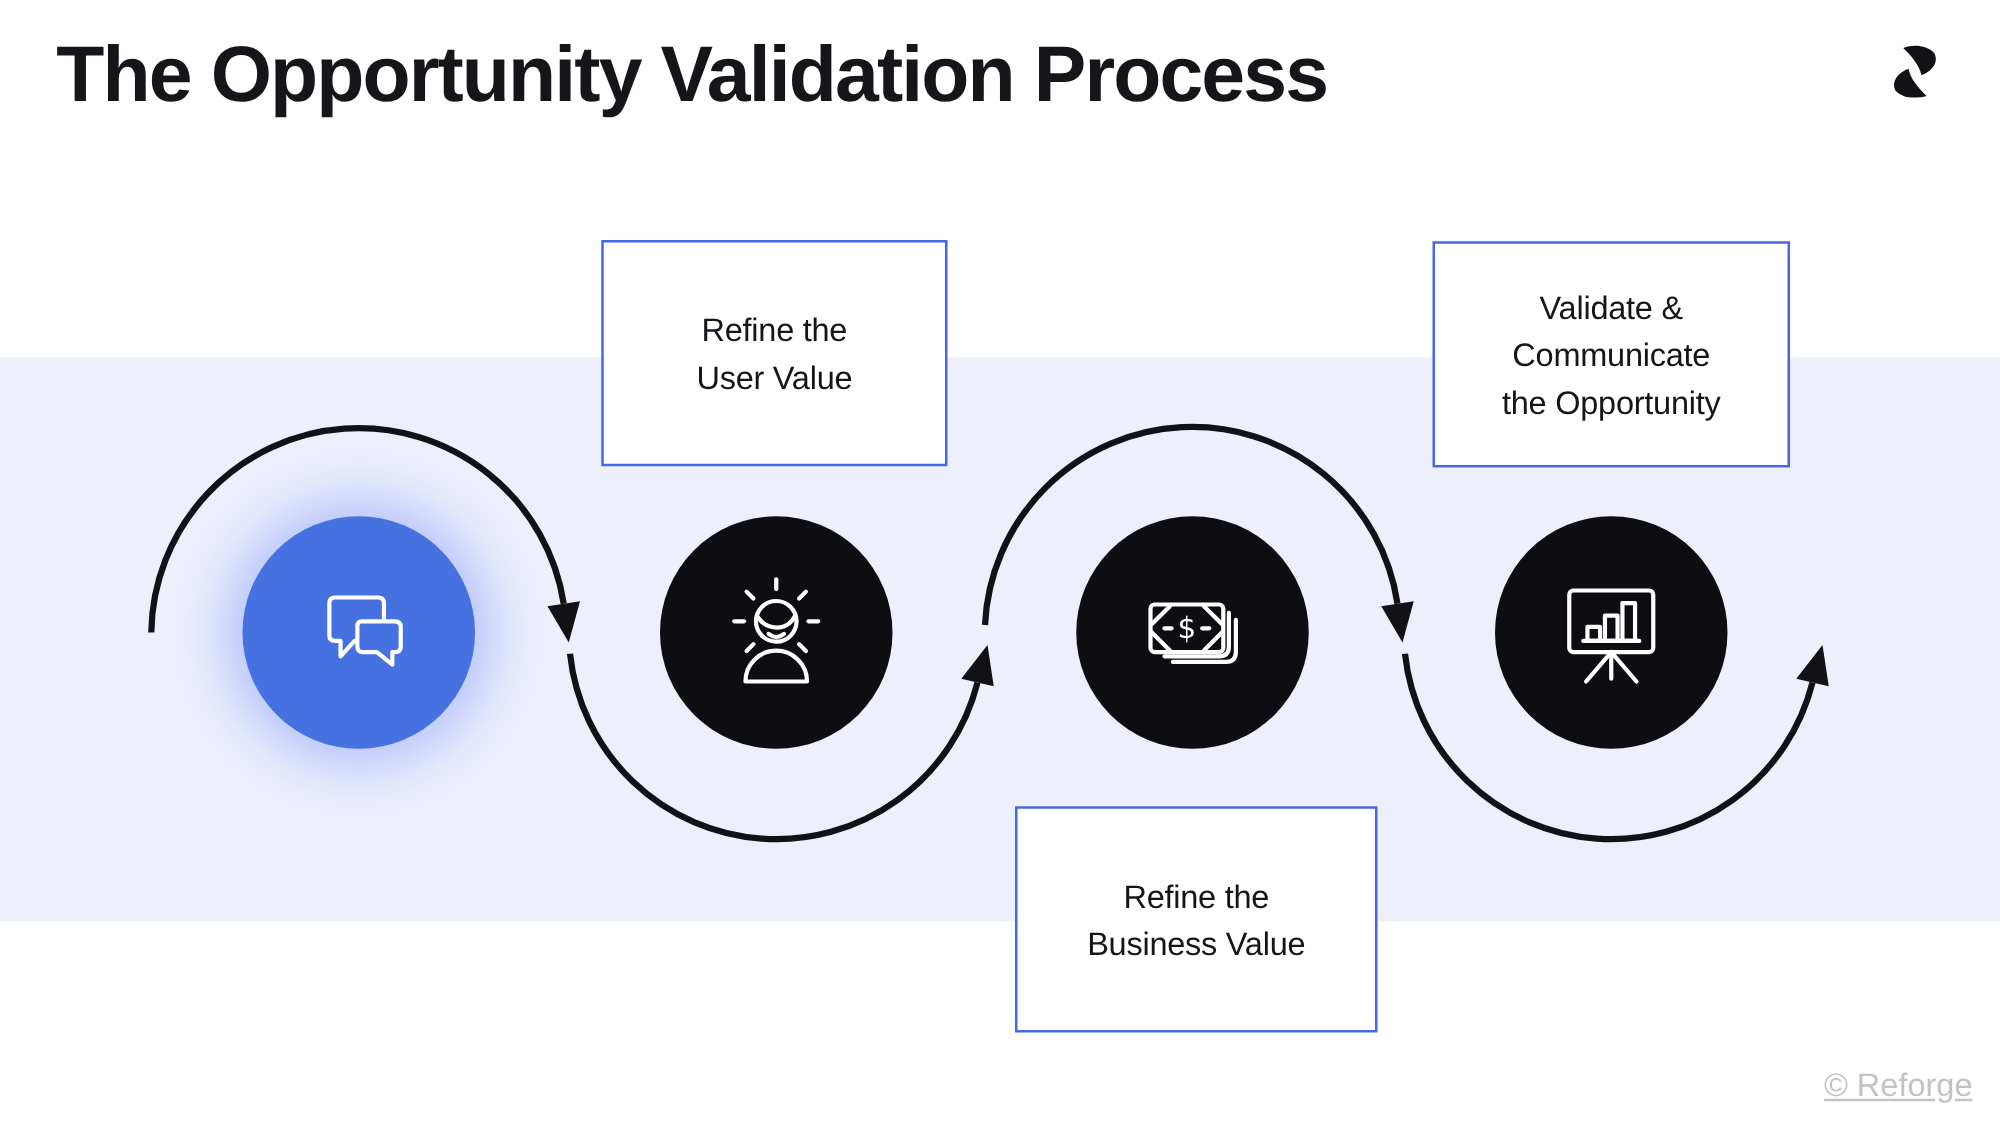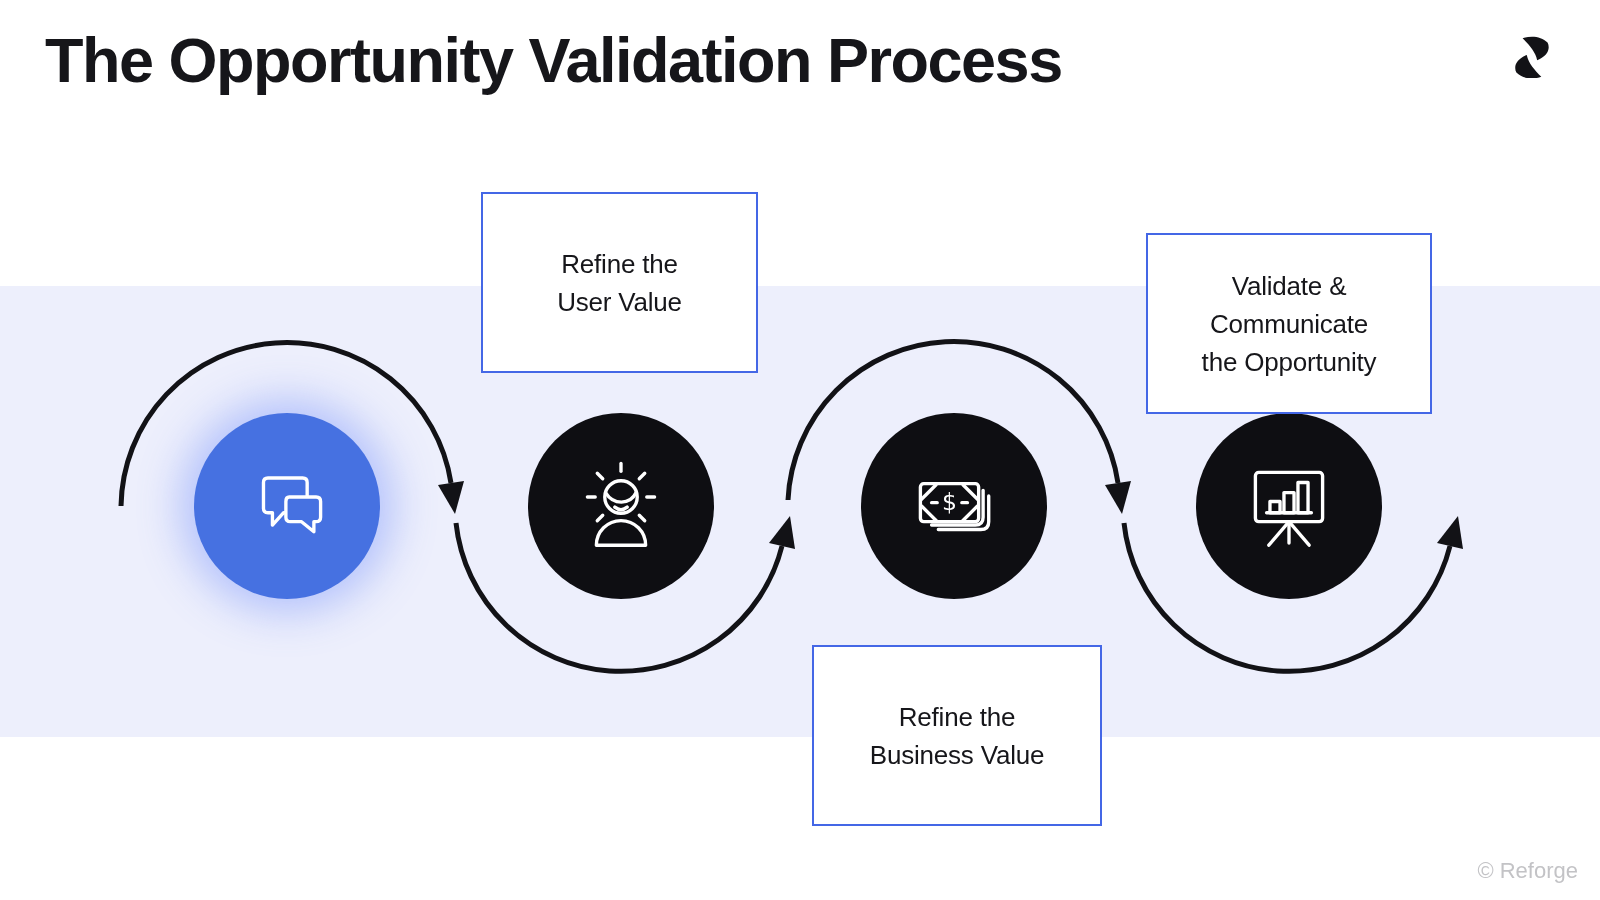--- a/index.html
+++ b/index.html
@@ -16,21 +16,21 @@
     background:var(--band-lavender,#edeffc);
   }
   .title{
     position:absolute;left:45px;top:26px;
     font-size:63px;font-weight:600;letter-spacing:-1.5px;line-height:1.1;
     color:var(--text-dark,#16161a);
   }
   .logo{position:absolute;left:1506px;top:34px;width:54px;height:44px;}
   .copyright{
     position:absolute;right:22px;bottom:16px;
-    font-size:22px;font-weight:400;color:var(--copyright-gray,#c3c3c6);
+    font-size:26px;font-weight:400;color:var(--copyright-gray,#c3c3c6);text-decoration:underline;
   }
   .arrows{position:absolute;left:0;top:0;width:1600px;height:900px;pointer-events:none;}
   .circle{
     position:absolute;width:186px;height:186px;border-radius:50%;
     display:flex;align-items:center;justify-content:center;
   }
   .circle.black{background:var(--circle-black,#0e0e12);}
   .circle.blue{
     background:var(--accent-blue,#4671e1);
     box-shadow:0 0 42px 14px rgba(110,140,250,0.45);
@@ -42,21 +42,21 @@
   .icon{width:112px;height:112px;}
   .label-box{
     position:absolute;background:#ffffff;
     border:2px solid var(--box-border-blue,#4467e6);
     display:flex;align-items:center;justify-content:center;
     text-align:center;box-sizing:border-box;
   }
   .b1{left:147px;top:646px;width:280px;height:181px;}
   .b2{left:481px;top:192px;width:277px;height:181px;}
   .b3{left:812px;top:645px;width:290px;height:181px;}
-  .b4{left:1146px;top:193px;width:286px;height:181px;margin-top:40px;}
+  .b4{left:1146px;top:193px;width:286px;height:181px;}
   .label-text{
     font-size:26px;font-weight:500;line-height:38px;letter-spacing:-0.2px;
     white-space:pre-line;color:var(--text-dark,#16161a);
   }
 </style>
 </head>
 <body>
 
 <div id="stage">
 

